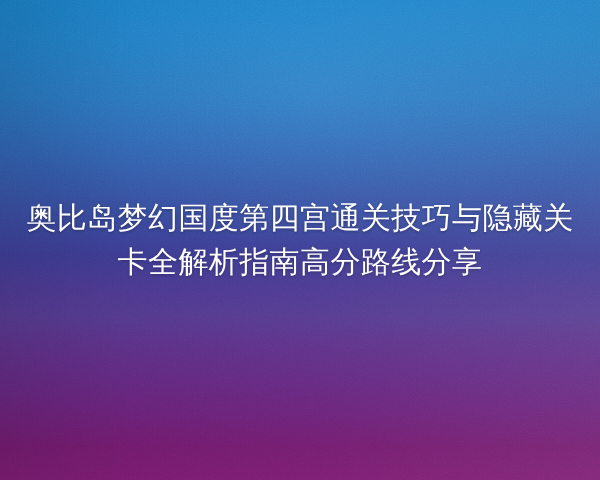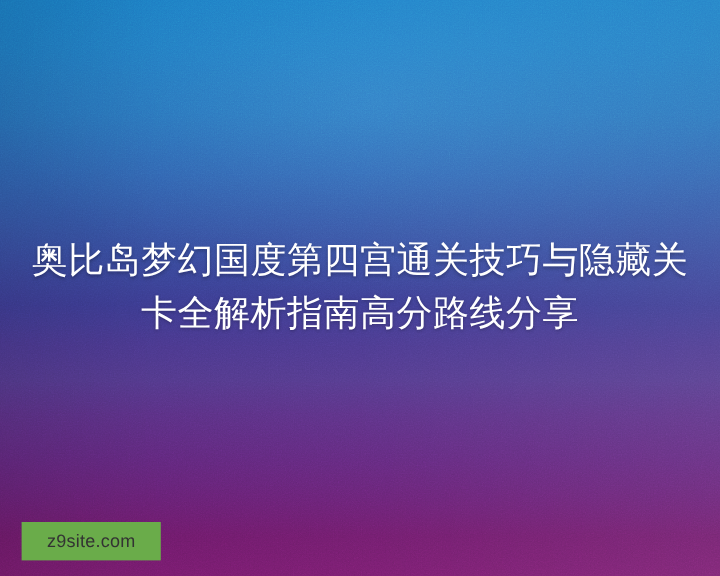--- a/index.html
+++ b/index.html
@@ -146,17 +146,14 @@
     </defs>
     <rect width="600" height="480" filter="url(#grain)" opacity="0.40"></rect>
   </svg>
 
   <div class="title-wrap">
     <div class="title">
       <span>奥比岛梦幻国度第四宫通关技巧与隐藏关</span><span>卡全解析指南高分路线分享</span>
     </div>
   </div>
 
-  <div class="watermark">
-    <span class="watermark-text">z9site.com</span>
-  </div>
 
 </div>
 
 </body></html>

